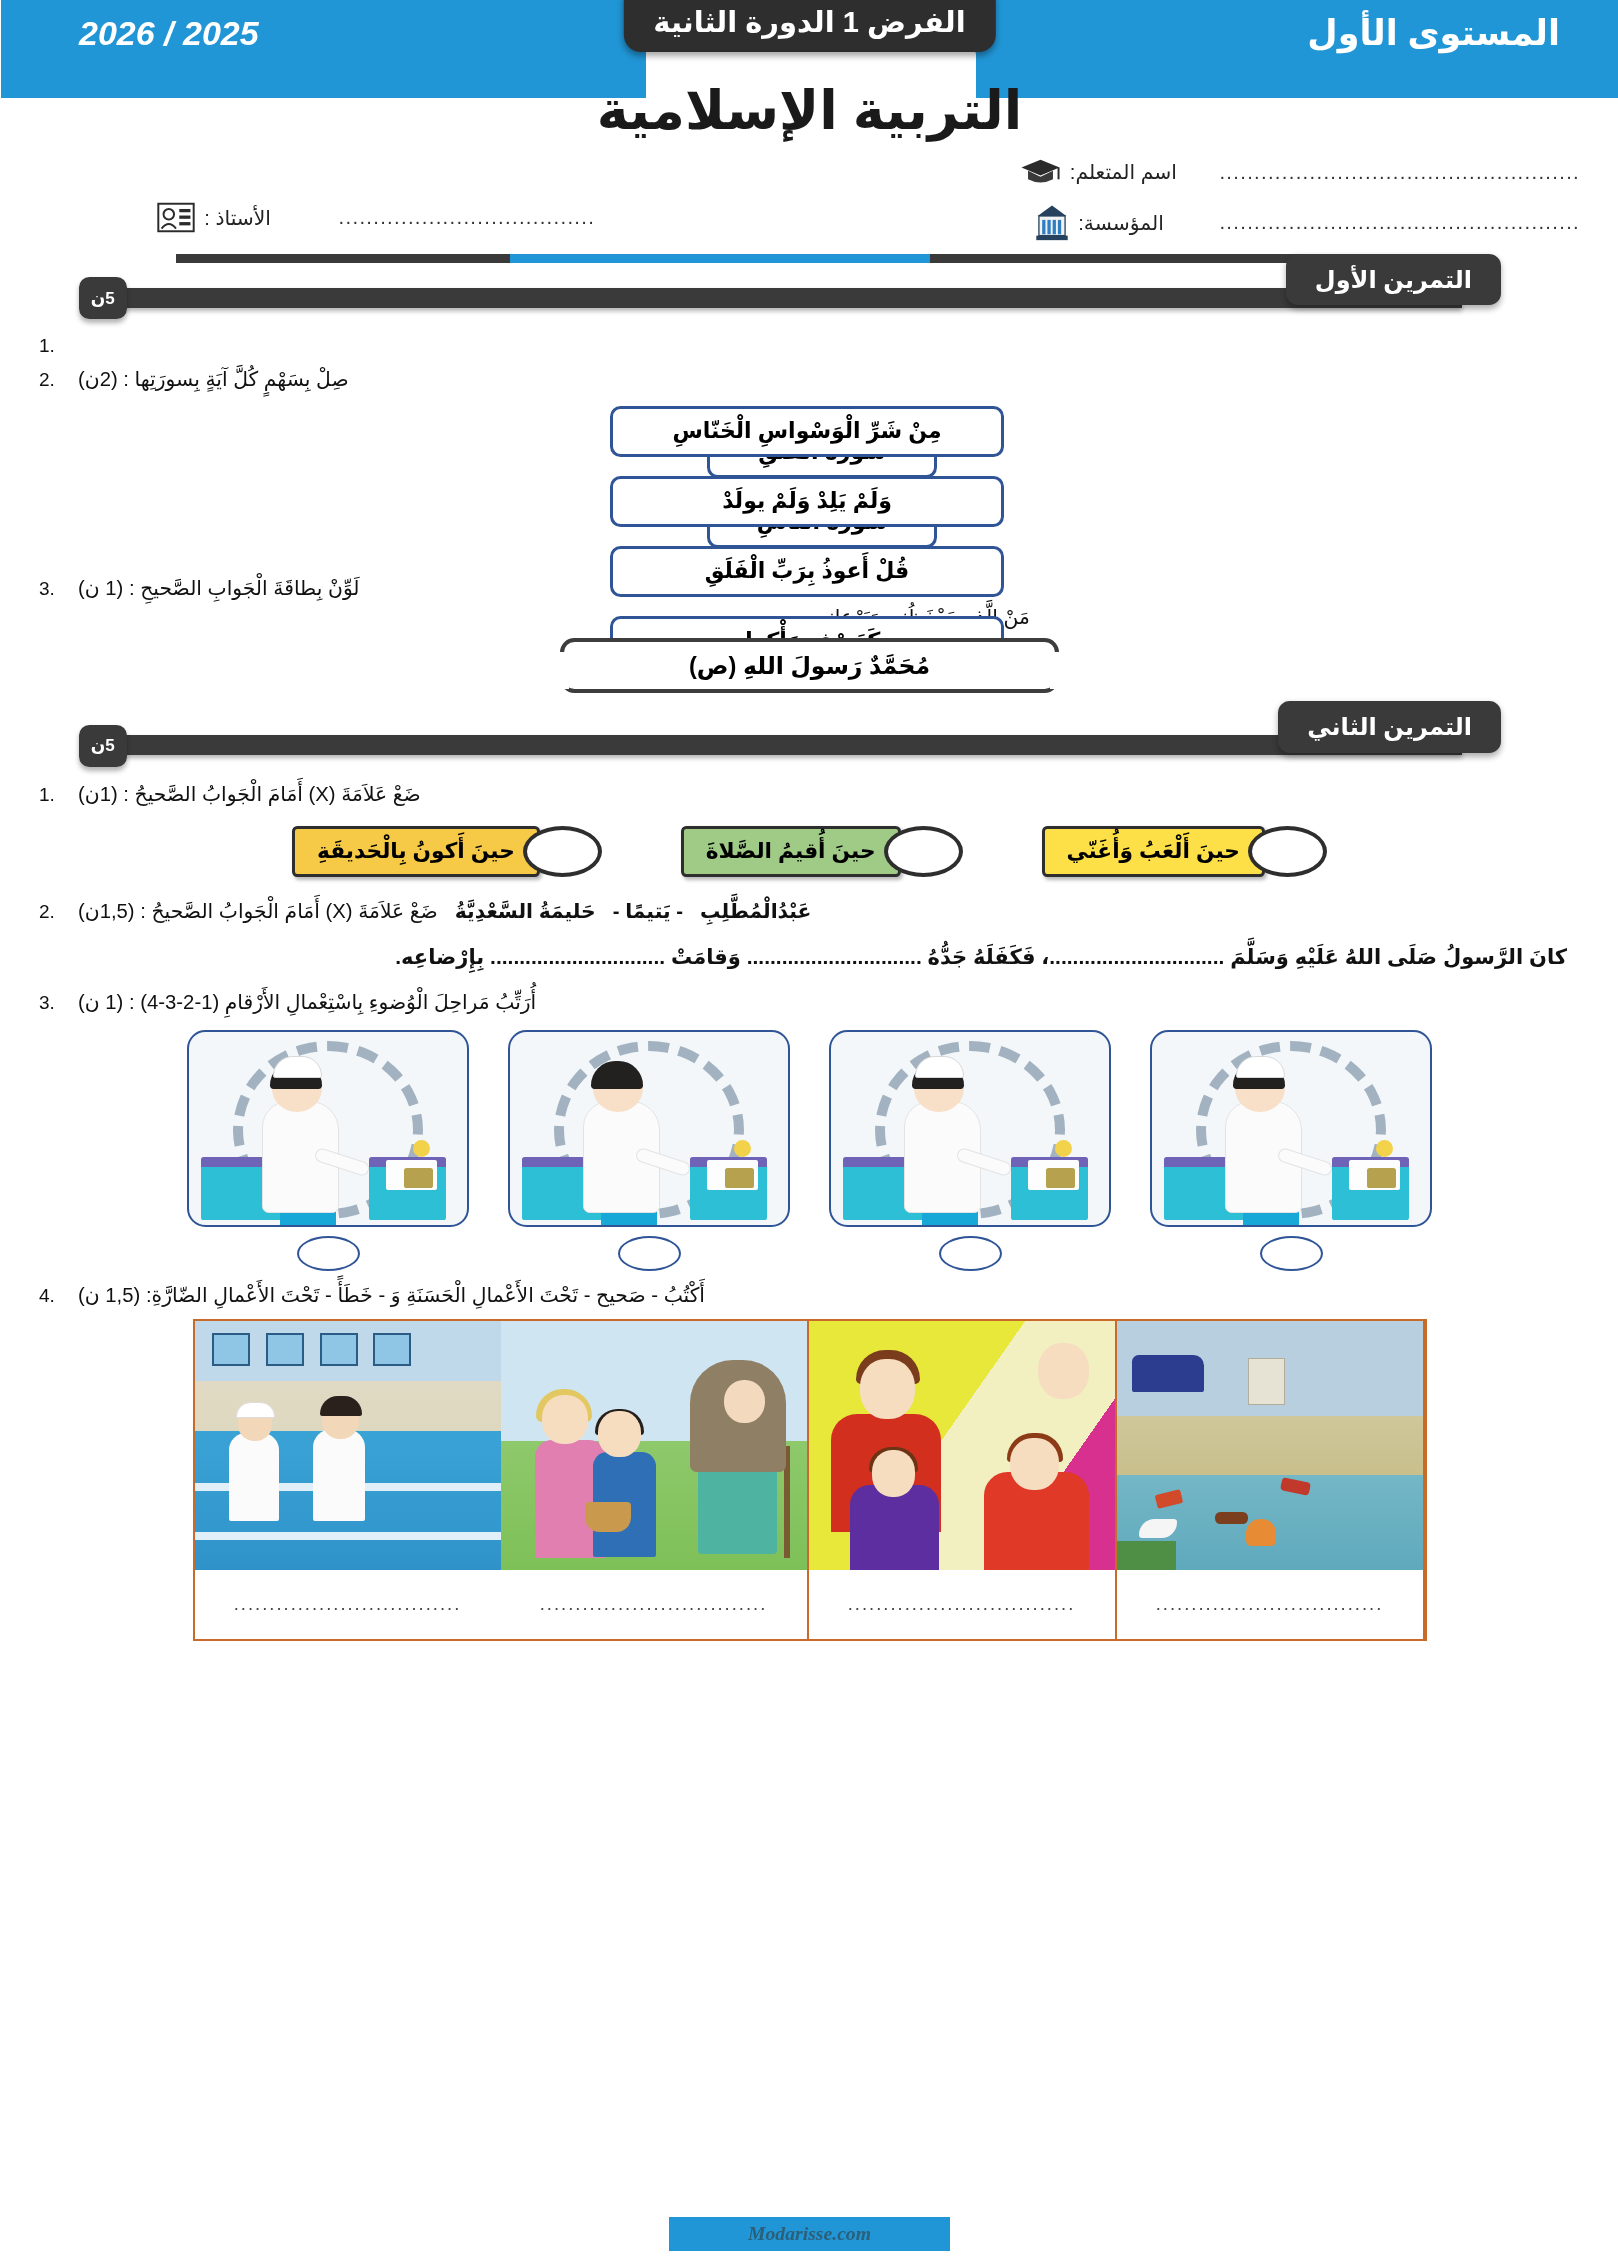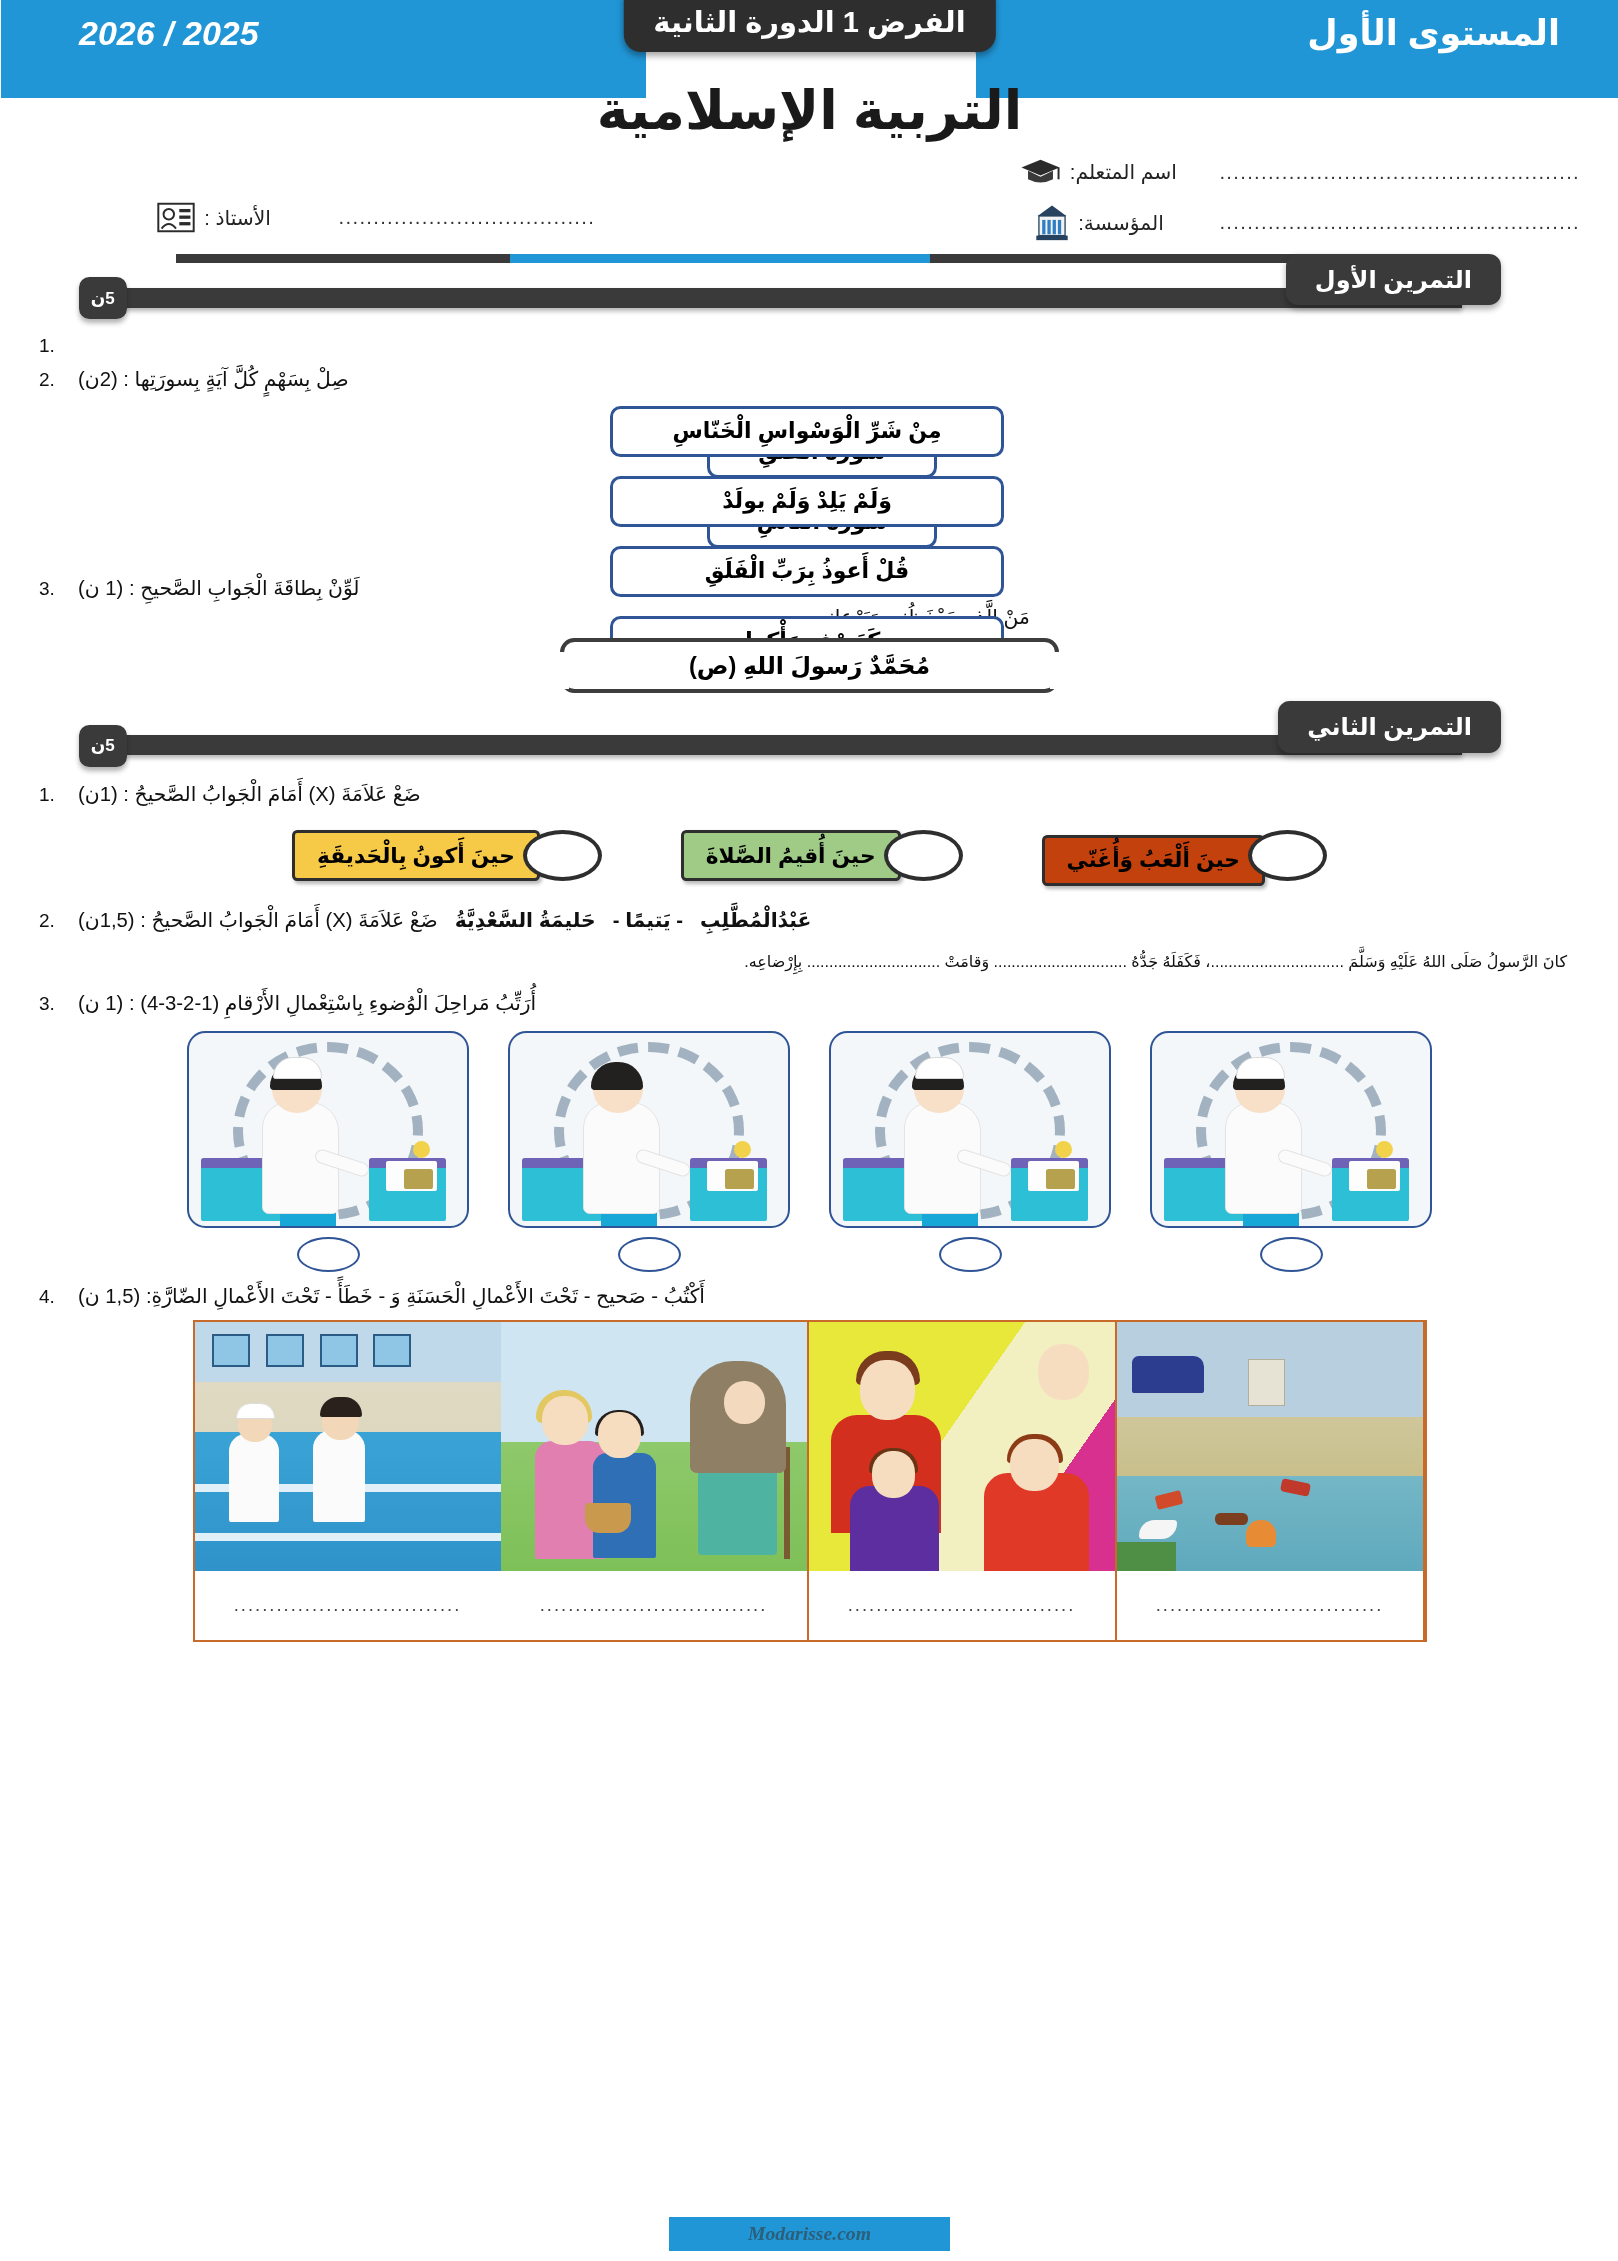--- a/index.html
+++ b/index.html
@@ -191,22 +191,22 @@
   .pill .body {
     height: 51px; padding: 0 22px;
     display: flex; align-items: center; justify-content: center;
     border: 3.9px solid #2e2e2e;
     border-radius: 5.2px;
     font-size: 21.7px; font-weight: bold; color: #000;
     box-shadow: 2px 2.6px 3.9px rgba(0,0,0,0.28);
   }
   .opt-word { font-size: 20.3px; color: #111; font-weight: bold; }
   .blank-sentence {
-    text-align: right; font-size: 16px; color: #111;
-    padding: 0 52px 0 39px; margin-top: 17px; line-height: 1.6;
+    text-align: right; font-size: 21px; color: #111;
+    padding: 0 52px 0 39px; margin-top: 17px; line-height: 1.6; font-weight: bold;
   }
   .bdots { letter-spacing: 1.3px; }
 
   
   .wudu {
     display: flex; justify-content: center; gap: 39px;
     margin-top: 15.7px;
   }
   .wcell { width: 282px; }
   .wframe {
@@ -475,21 +475,21 @@
 </div>
 
 <div class="qline">
   <span class="qtext">ضَعْ عَلاَمَةَ (X) أَمَامَ الْجَوابُ الصَّحيحُ : (1ن)</span>
   <span class="qnum">1.</span>
 </div>
 
 <div class="pills">
   <div class="pill">
     <div class="oval"></div>
-    <div class="body" id="pill-blue" style="background: #c2410c; margin-top: 9px;">حينَ أَلْعَبُ وَأُغَنّي</div>
+    <div class="body" id="pill-blue" style="background: #fde047;">حينَ أَلْعَبُ وَأُغَنّي</div>
   </div>
   <div class="pill">
     <div class="oval"></div>
     <div class="body" id="pill-green" style="background: rgb(159, 203, 135);">حينَ أُقيمُ الصَّلاةَ</div>
   </div>
   <div class="pill">
     <div class="oval"></div>
     <div class="body" id="pill-yellow" style="background: rgb(246, 201, 71);">حينَ أَكونُ بِالْحَديقَةِ</div>
   </div>
 </div>

